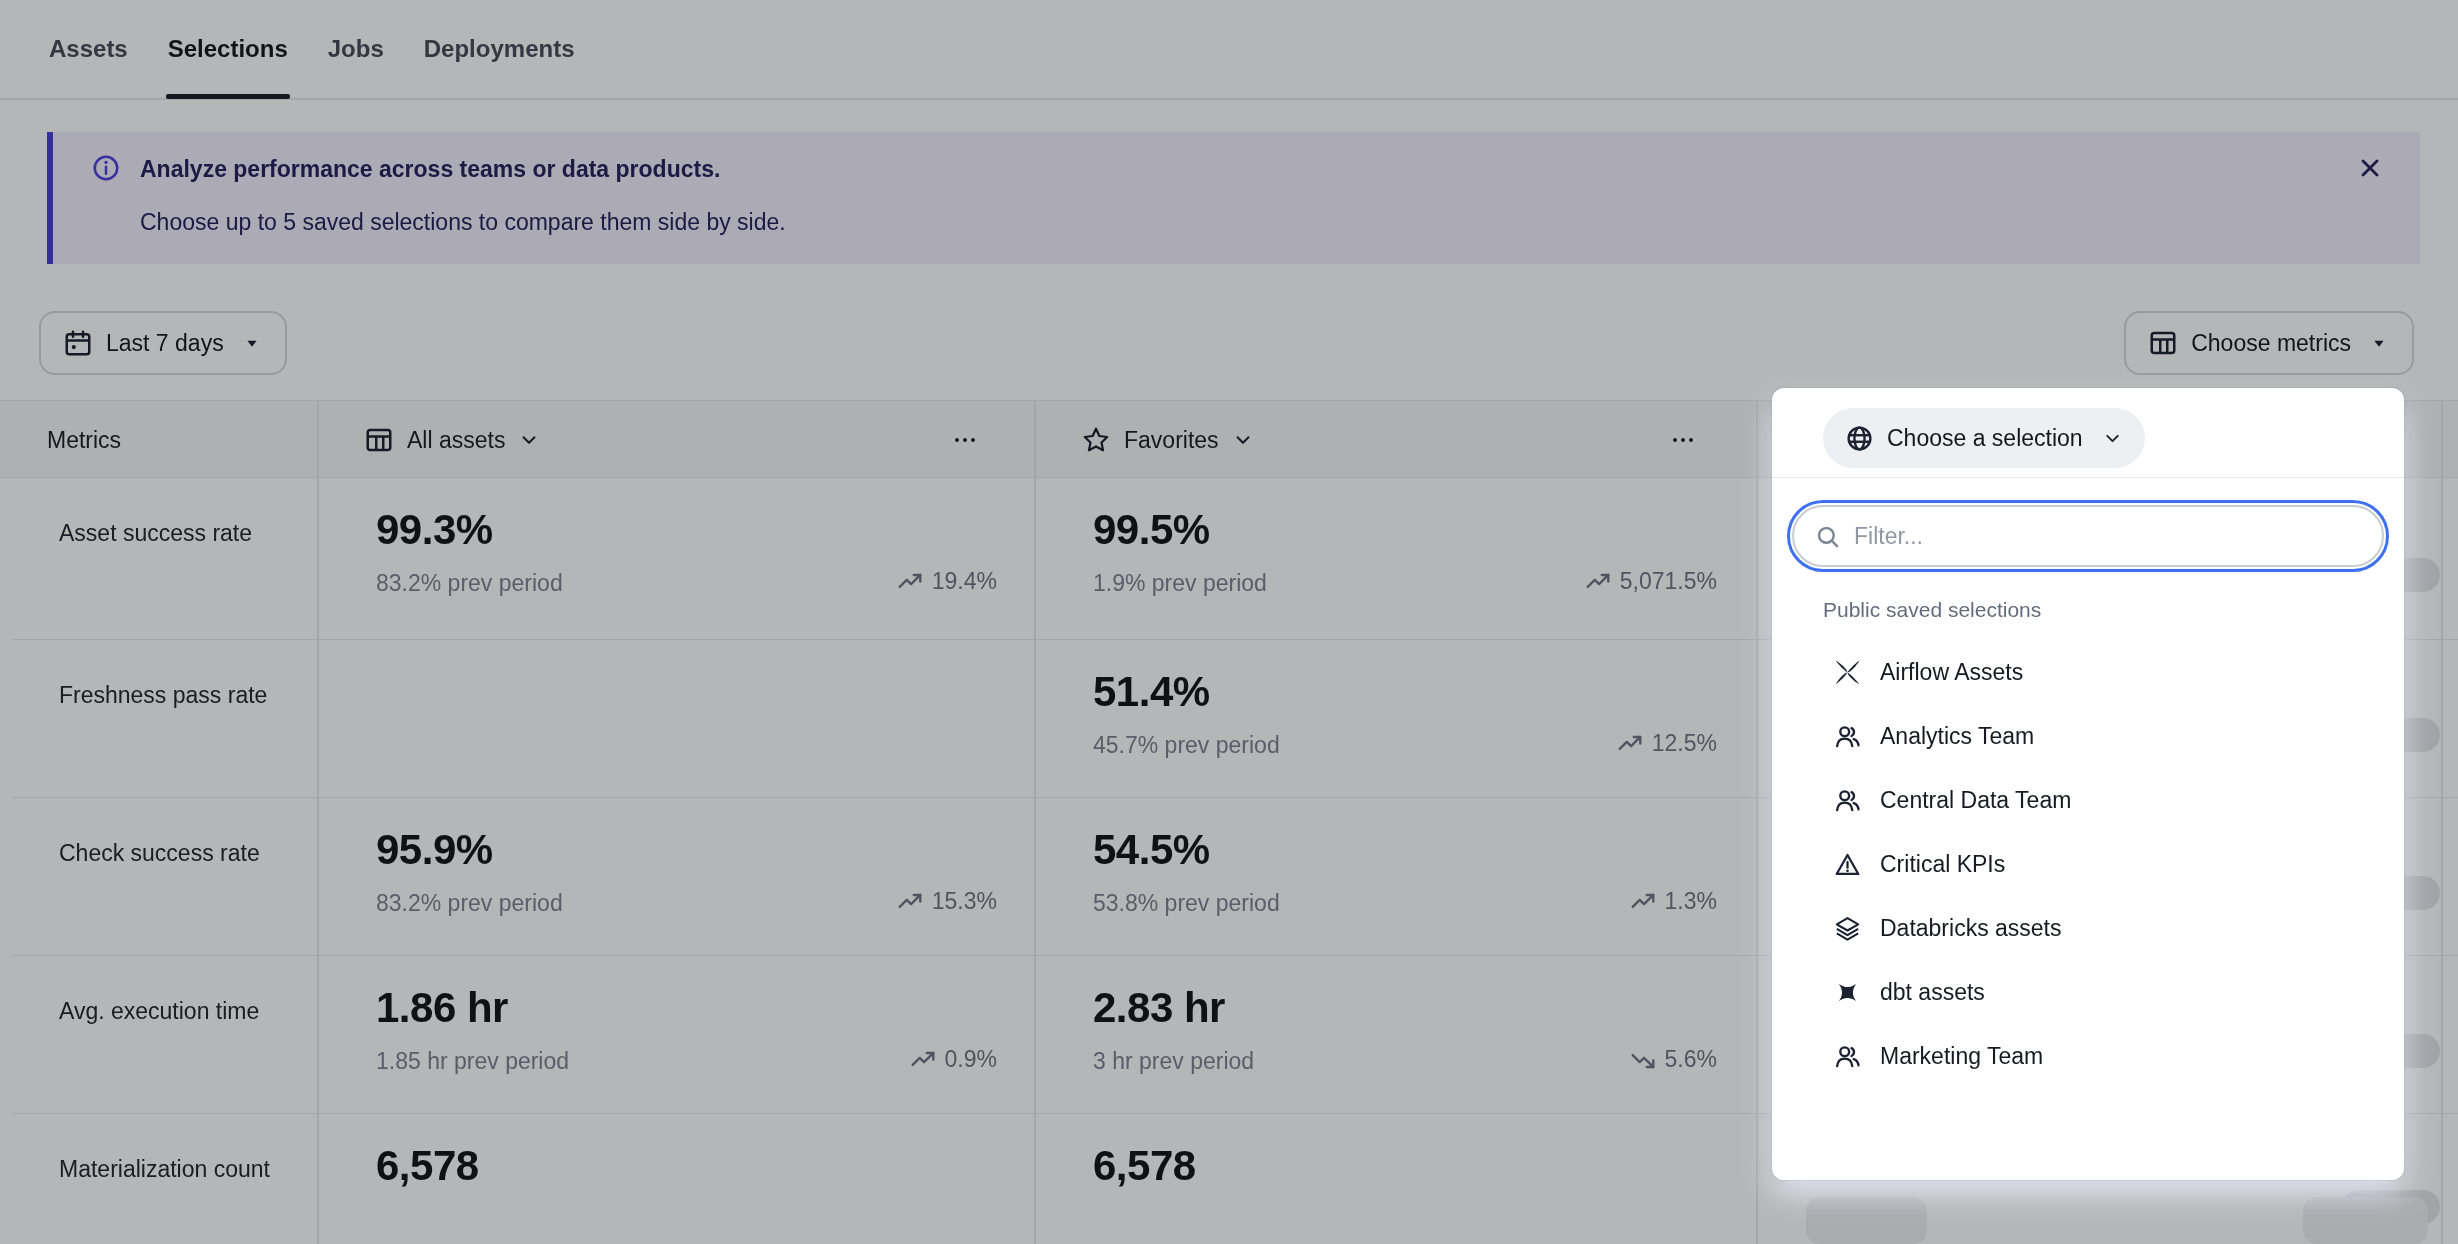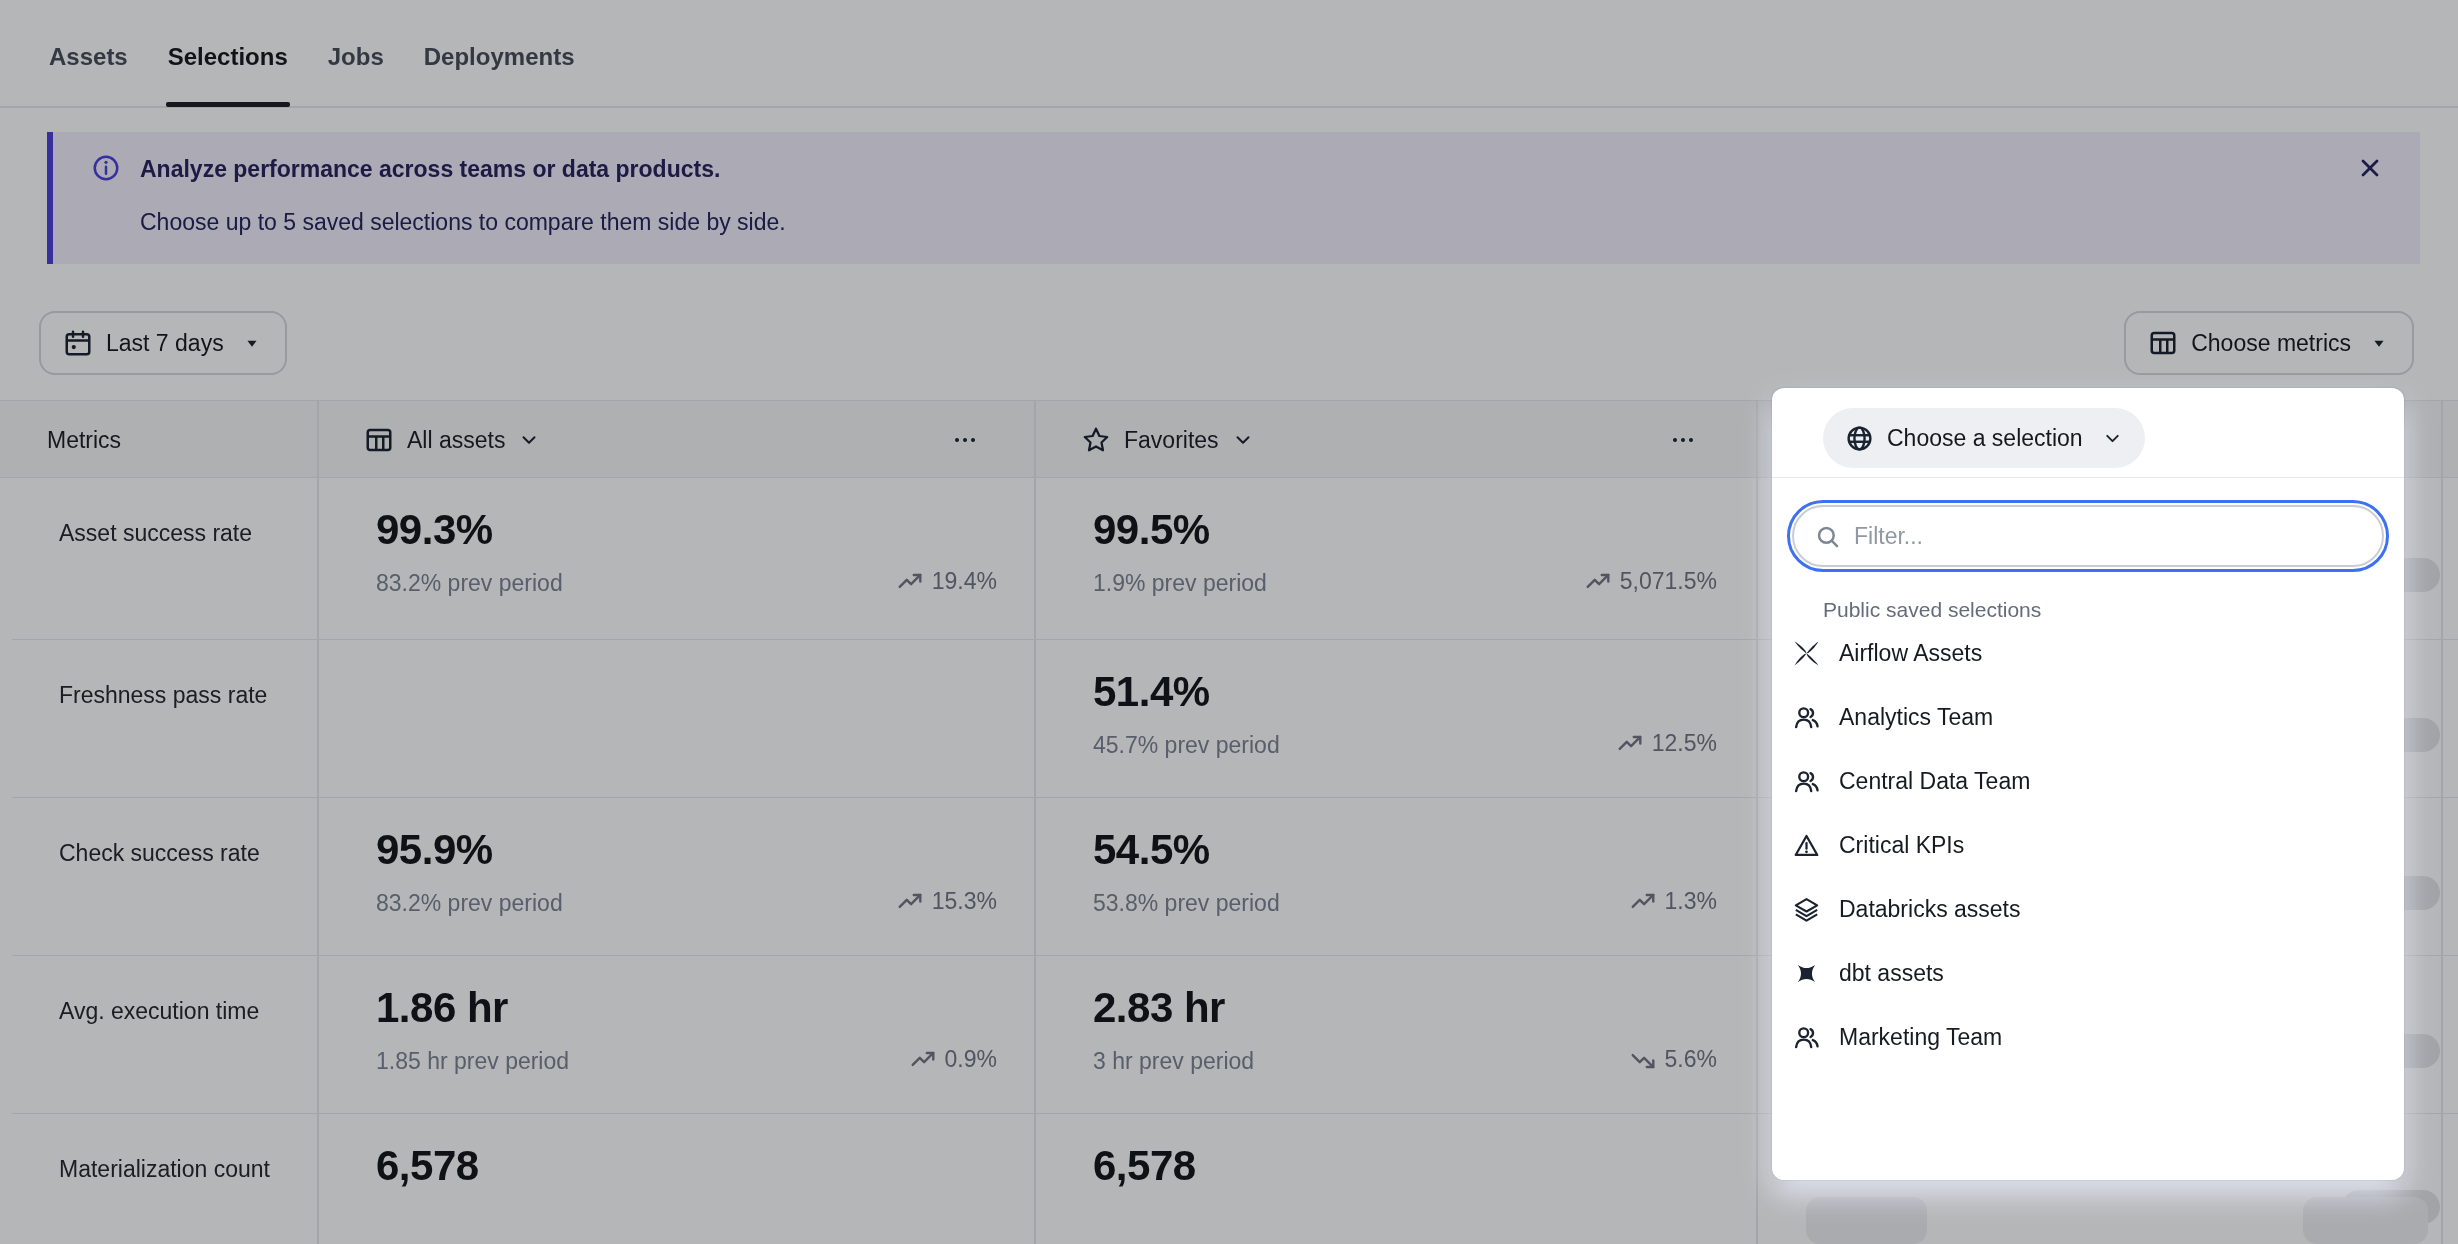--- a/index.html
+++ b/index.html
@@ -7,21 +7,21 @@
     --focus_blue:#3E71F1; --text_primary:#14171E; --text_secondary:#7A8292;
     --trend_text:#6F7585; --border:#E6E8EB; --header_bg:#F5F6F8;
     --panel_pill_bg:#EDEFF2; --icon_dark:#1B2230; --skeleton:#E2E4E9; --ghost:#F0F0F4;
   }
   *{margin:0;padding:0;box-sizing:border-box;}
   html,body{width:2458px;height:1244px;overflow:hidden;}
   body{font-family:"Liberation Sans","DejaVu Sans",sans-serif;background:#fff;color:var(--text_primary);}
   .page{position:relative;width:2458px;height:1244px;background:#fff;}
 
   
-  .nav{position:absolute;left:0;top:0;width:100%;height:100px;border-bottom:2px solid var(--border);display:flex;align-items:center;padding-left:47px;gap:36px;background:#fff;margin-top:8px;}
+  .nav{position:absolute;left:0;top:0;width:100%;height:100px;border-bottom:2px solid var(--border);display:flex;align-items:center;padding-left:47px;gap:36px;background:#fff;}
   .tab{position:relative;height:100px;display:flex;align-items:center;font-size:24px;font-weight:600;color:#464C59;cursor:pointer;padding:0 2px;}
   .tab.active{color:#14171E;font-weight:700;}
   .tab.active::after{content:"";position:absolute;left:0;right:0;bottom:0;height:5px;background:#1A1D26;border-radius:2px;}
 
   
   .banner{position:absolute;left:47px;top:132px;width:2373px;height:132px;background:var(--banner_bg);border-left:6px solid var(--accent_indigo);}
   .banner .info-ic{position:absolute;left:38px;top:21px;width:30px;height:30px;color:#4A3EDB;}
   .banner .b-title{position:absolute;left:87px;top:24px;font-size:23px;font-weight:700;color:var(--banner_text);}
   .banner .b-sub{position:absolute;left:87px;top:77px;font-size:23px;color:var(--banner_text);}
   .banner .close{position:absolute;right:36px;top:22px;width:28px;height:28px;color:var(--banner_text);cursor:pointer;}
@@ -63,21 +63,21 @@
   .panel-head{position:absolute;left:0;top:0;width:100%;height:90px;border-bottom:1.5px solid var(--border);}
   .sel-pill{position:absolute;left:51px;top:20px;height:60px;border-radius:30px;background:var(--panel_pill_bg);display:flex;align-items:center;gap:13px;padding:0 22px;font-size:23px;color:#15181E;cursor:pointer;text-align:center;}
   .sel-pill svg.globe{width:29px;height:29px;color:#1B2230;}
   .sel-pill svg.chev{width:21px;height:21px;color:#1B2230;margin-left:6px;}
   .filter{position:absolute;left:20px;top:117px;width:592px;height:62px;background:#fff;border:2px solid #C9CDD3;border-radius:32px;outline:3px solid var(--focus_blue);outline-offset:2px;display:flex;align-items:center;padding:0 20px;gap:13px;}
   .filter svg{width:27px;height:27px;color:#7E8694;flex:none;}
   .filter input{border:none;outline:none;flex:1;font-size:23px;font-family:inherit;color:#15803d;background:transparent;}
   .filter input::placeholder{color:#9098A4;}
   .group-label{position:absolute;left:51px;top:210px;font-size:21px;color:#646C7B;}
   .items{position:absolute;left:0;top:252px;width:100%;}
-  .item{height:64px;display:flex;padding-left:21px;gap:19px;font-size:23px;color:#171A20;cursor:pointer;}
+  .item{height:64px;display:flex;align-items:center;padding-left:62px;gap:19px;font-size:23px;color:#171A20;cursor:pointer;}
   .item svg{width:27px;height:27px;color:var(--icon_dark);flex:none;}
   svg{display:block;}
 </style>
 </head>
 <body>
 
 <svg width="0" height="0" style="position:absolute">
   <defs>
     <g id="i-table">
         <rect x="3" y="4" width="18" height="16" rx="2" fill="none" stroke="currentColor" stroke-width="2"></rect>

